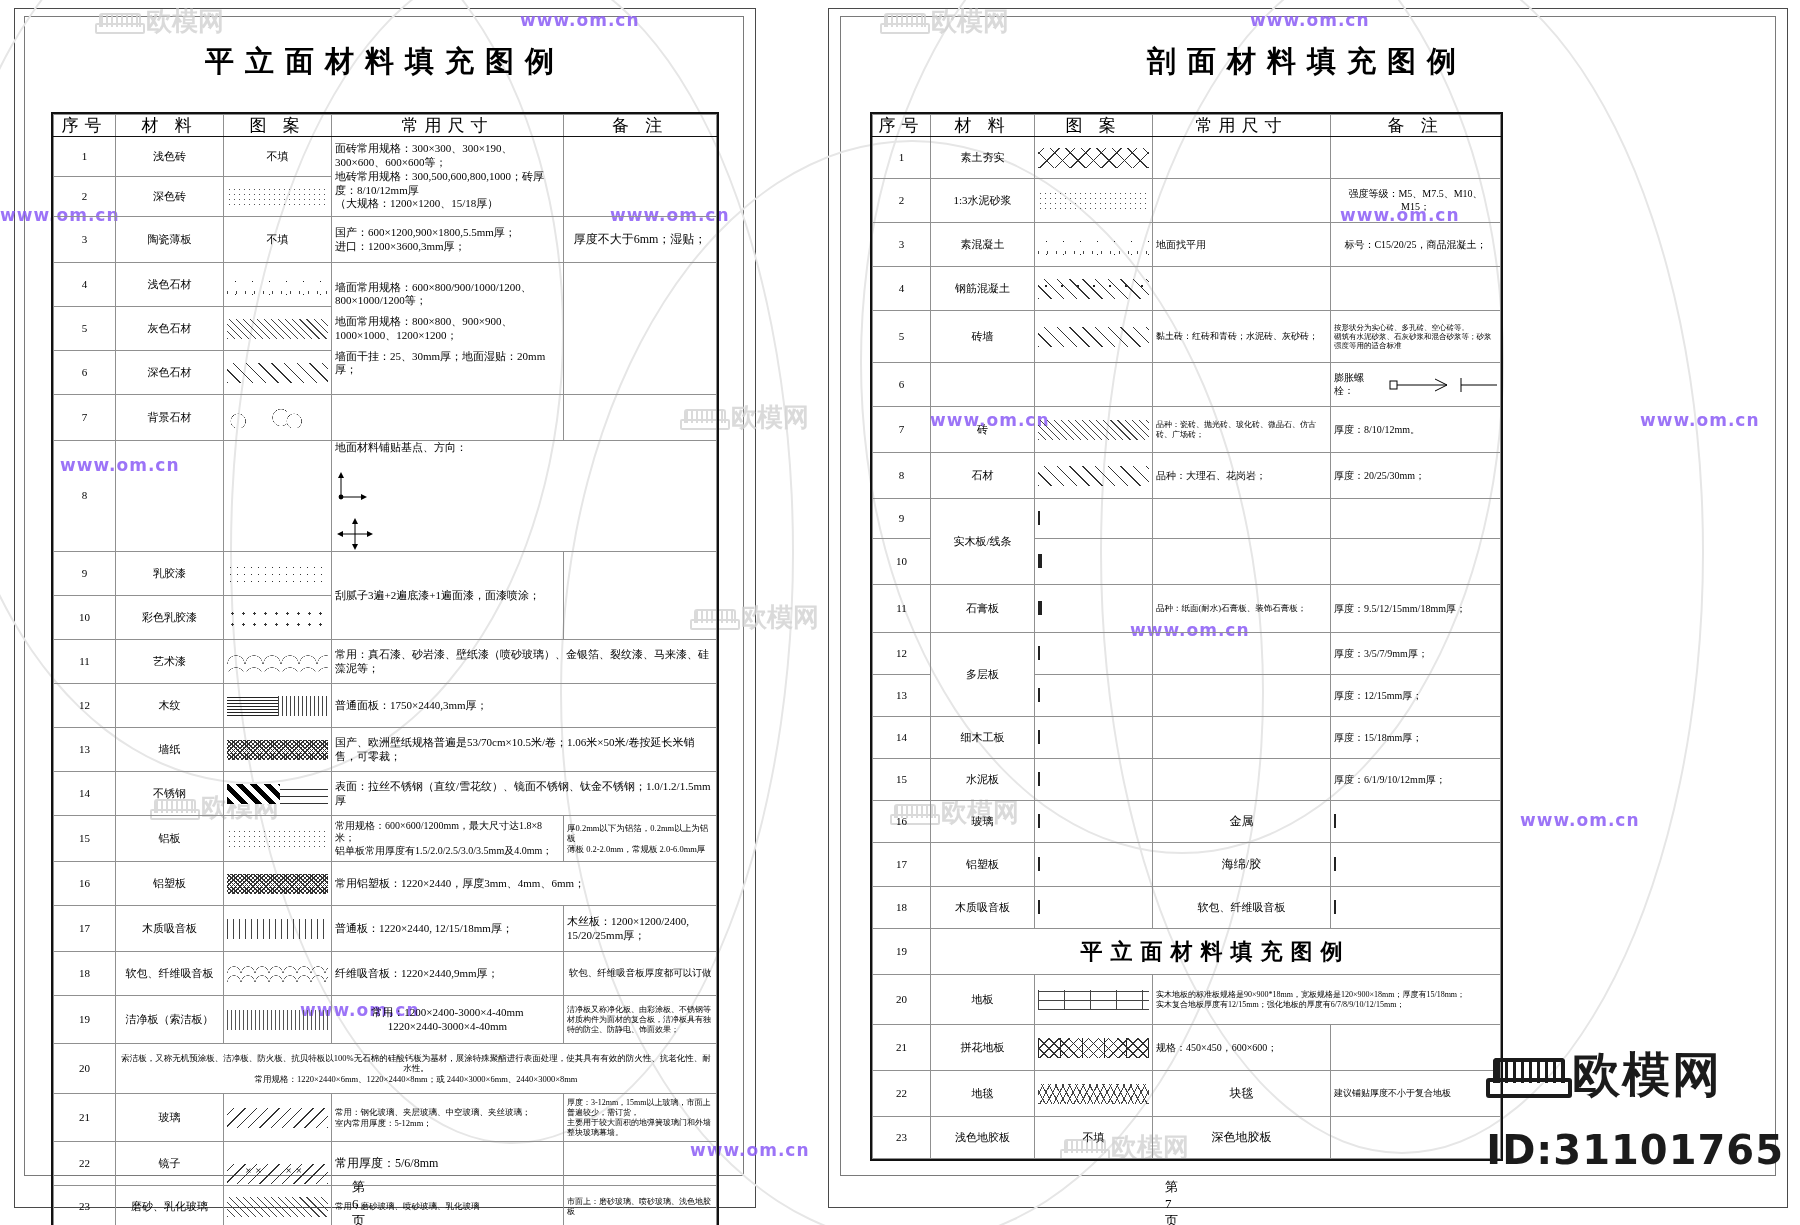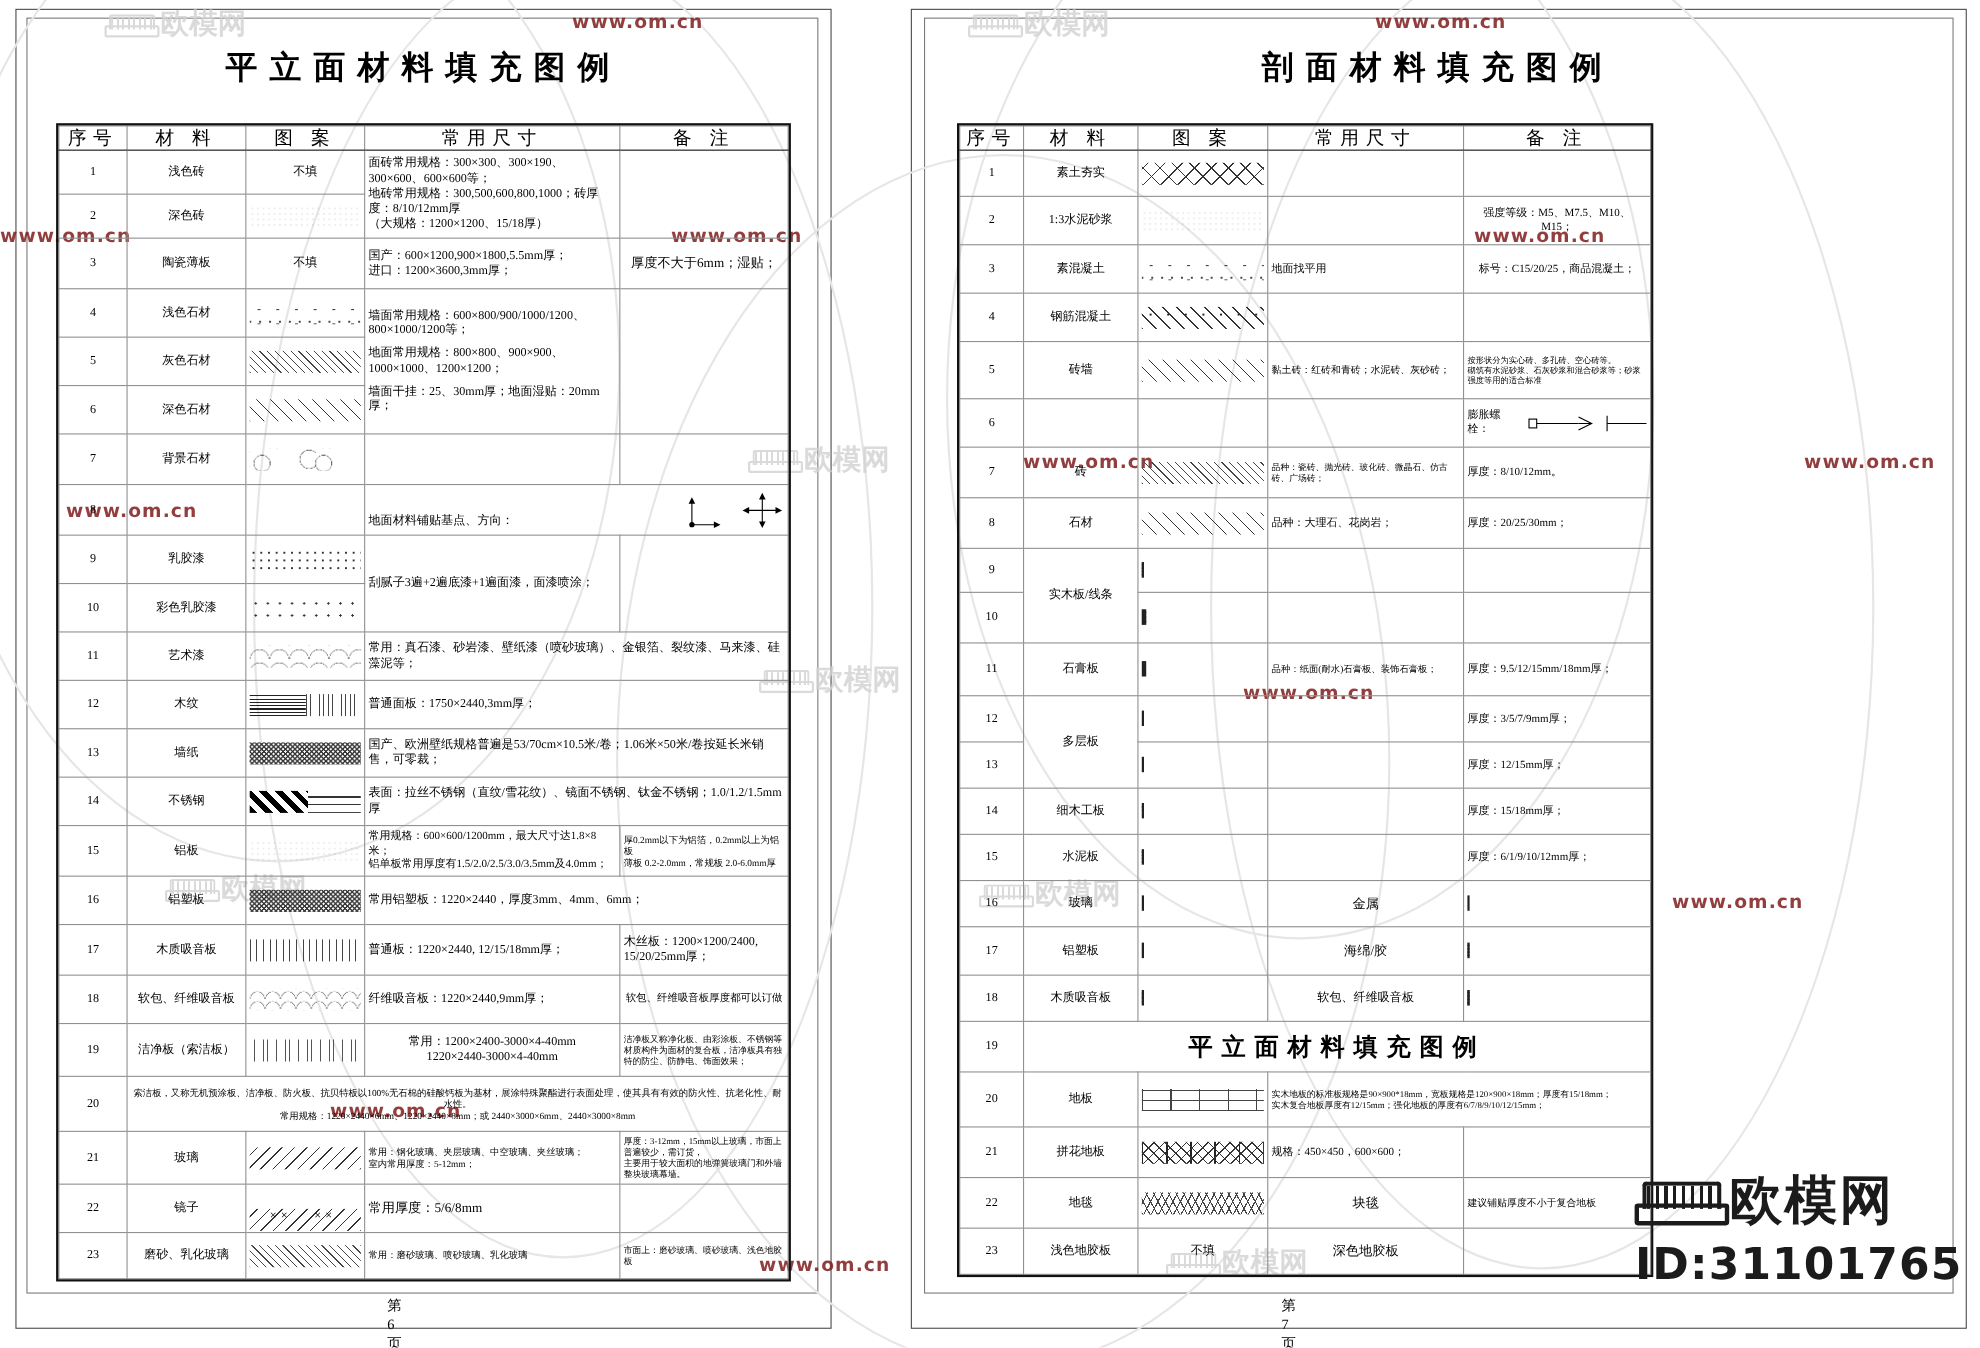--- a/index.html
+++ b/index.html
@@ -8,21 +8,21 @@
     background:#ffffff;
     font-family:"Liberation Serif","DejaVu Serif",serif;
     color:#000;
     position:relative;
     overflow:hidden;
   }
 
   
   .wm-layer{position:absolute;inset:0;pointer-events:none;z-index:5;}
   .wm-text{
-    position:absolute;color:#7f1d1d;font-family:"DejaVu Sans",sans-serif;
+    position:absolute;color:#8b5cf6;font-family:"DejaVu Sans",sans-serif;
     font-weight:700;font-size:17px;letter-spacing:1px;white-space:nowrap;
     opacity:.85;
   }
   .wm-logo{
     position:absolute;color:#d2d2d2;font-family:"DejaVu Sans",sans-serif;
     font-weight:700;font-size:26px;white-space:nowrap;opacity:.8;
     display:flex;align-items:center;gap:5px;
   }
   .wm-sofa{display:inline-block;width:46px;height:22px;position:relative;}
   .wm-sofa:before{content:"";position:absolute;left:4px;top:2px;width:38px;height:12px;
@@ -142,36 +142,36 @@
   .strip.s-scallop{background-image:radial-gradient(circle at 50% 120%,transparent 5px,#333 5.3px,transparent 5.7px);background-size:12px 12px;}
   .strip.s-zig{background-image:repeating-linear-gradient(45deg,#222 0 1px,transparent 1px 5px),repeating-linear-gradient(-45deg,#222 0 1px,transparent 1px 5px);background-size:14px 100%,14px 100%;}
   .strip.s-grit{background-color:#c8c8c8;background-image:radial-gradient(#000 .8px,transparent .9px);background-size:3px 3px;}
   .strip.s-wave{background-image:repeating-linear-gradient(70deg,#333 0 1px,transparent 1px 3px);}
   .strip.s-checker{background-color:#bbb;background-image:
       repeating-linear-gradient(45deg,#222 0 1px,transparent 1px 3px),
       repeating-linear-gradient(-45deg,#222 0 1px,transparent 1px 3px);}
   .strip.s-beads{background-color:#999;background-image:radial-gradient(#000 1px,transparent 1.2px);background-size:4px 4px;}
 
   .patbox{width:100%;height:100%;}
-  .symrow{display:flex;align-items:flex-end;justify-content:center;gap:16px;}
+  .symrow{display:flex;align-items:flex-start;justify-content:center;gap:16px;flex-direction:column;}
 
   
   .big-logo{
     position:absolute;right:16px;bottom:52px;z-index:20;
     text-align:left;color:#1b1b1b;font-family:"DejaVu Sans",sans-serif;
   }
   .big-logo .bl-top{display:flex;align-items:center;gap:8px;}
   .big-logo .bl-sofa{width:78px;height:38px;position:relative;display:inline-block;}
   .big-logo .bl-sofa:before{content:"";position:absolute;left:7px;top:2px;width:64px;height:21px;
      border:4px solid #1b1b1b;border-bottom:none;border-radius:4px 4px 0 0;
      background:repeating-linear-gradient(90deg,#1b1b1b 0 3px,transparent 3px 8px);}
   .big-logo .bl-sofa:after{content:"";position:absolute;left:0;top:22px;width:78px;height:12px;
      border:4px solid #1b1b1b;border-radius:3px;}
   .big-logo .bl-name{font-size:48px;font-weight:700;letter-spacing:2px;}
-  .big-logo .bl-id{font-size:40px;font-weight:700;letter-spacing:1px;margin-top:4px;}
+  .big-logo .bl-id{font-size:40px;font-weight:700;letter-spacing:1px;margin-top:20px;}
 </style>
 </head>
 <body>
 
 <div class="wm-layer">
   <div class="wm-arc" style="left:-60px;top:-120px;width:620px;height:900px;"></div>
   <div class="wm-arc" style="left:230px;top:-40px;width:560px;height:1180px;"></div>
   <div class="wm-arc" style="left:860px;top:-130px;width:640px;height:980px;"></div>
   <div class="wm-arc" style="left:1100px;top:-50px;width:600px;height:1200px;"></div>
   <div class="wm-arc" style="left:560px;top:140px;width:700px;height:1100px;"></div>

